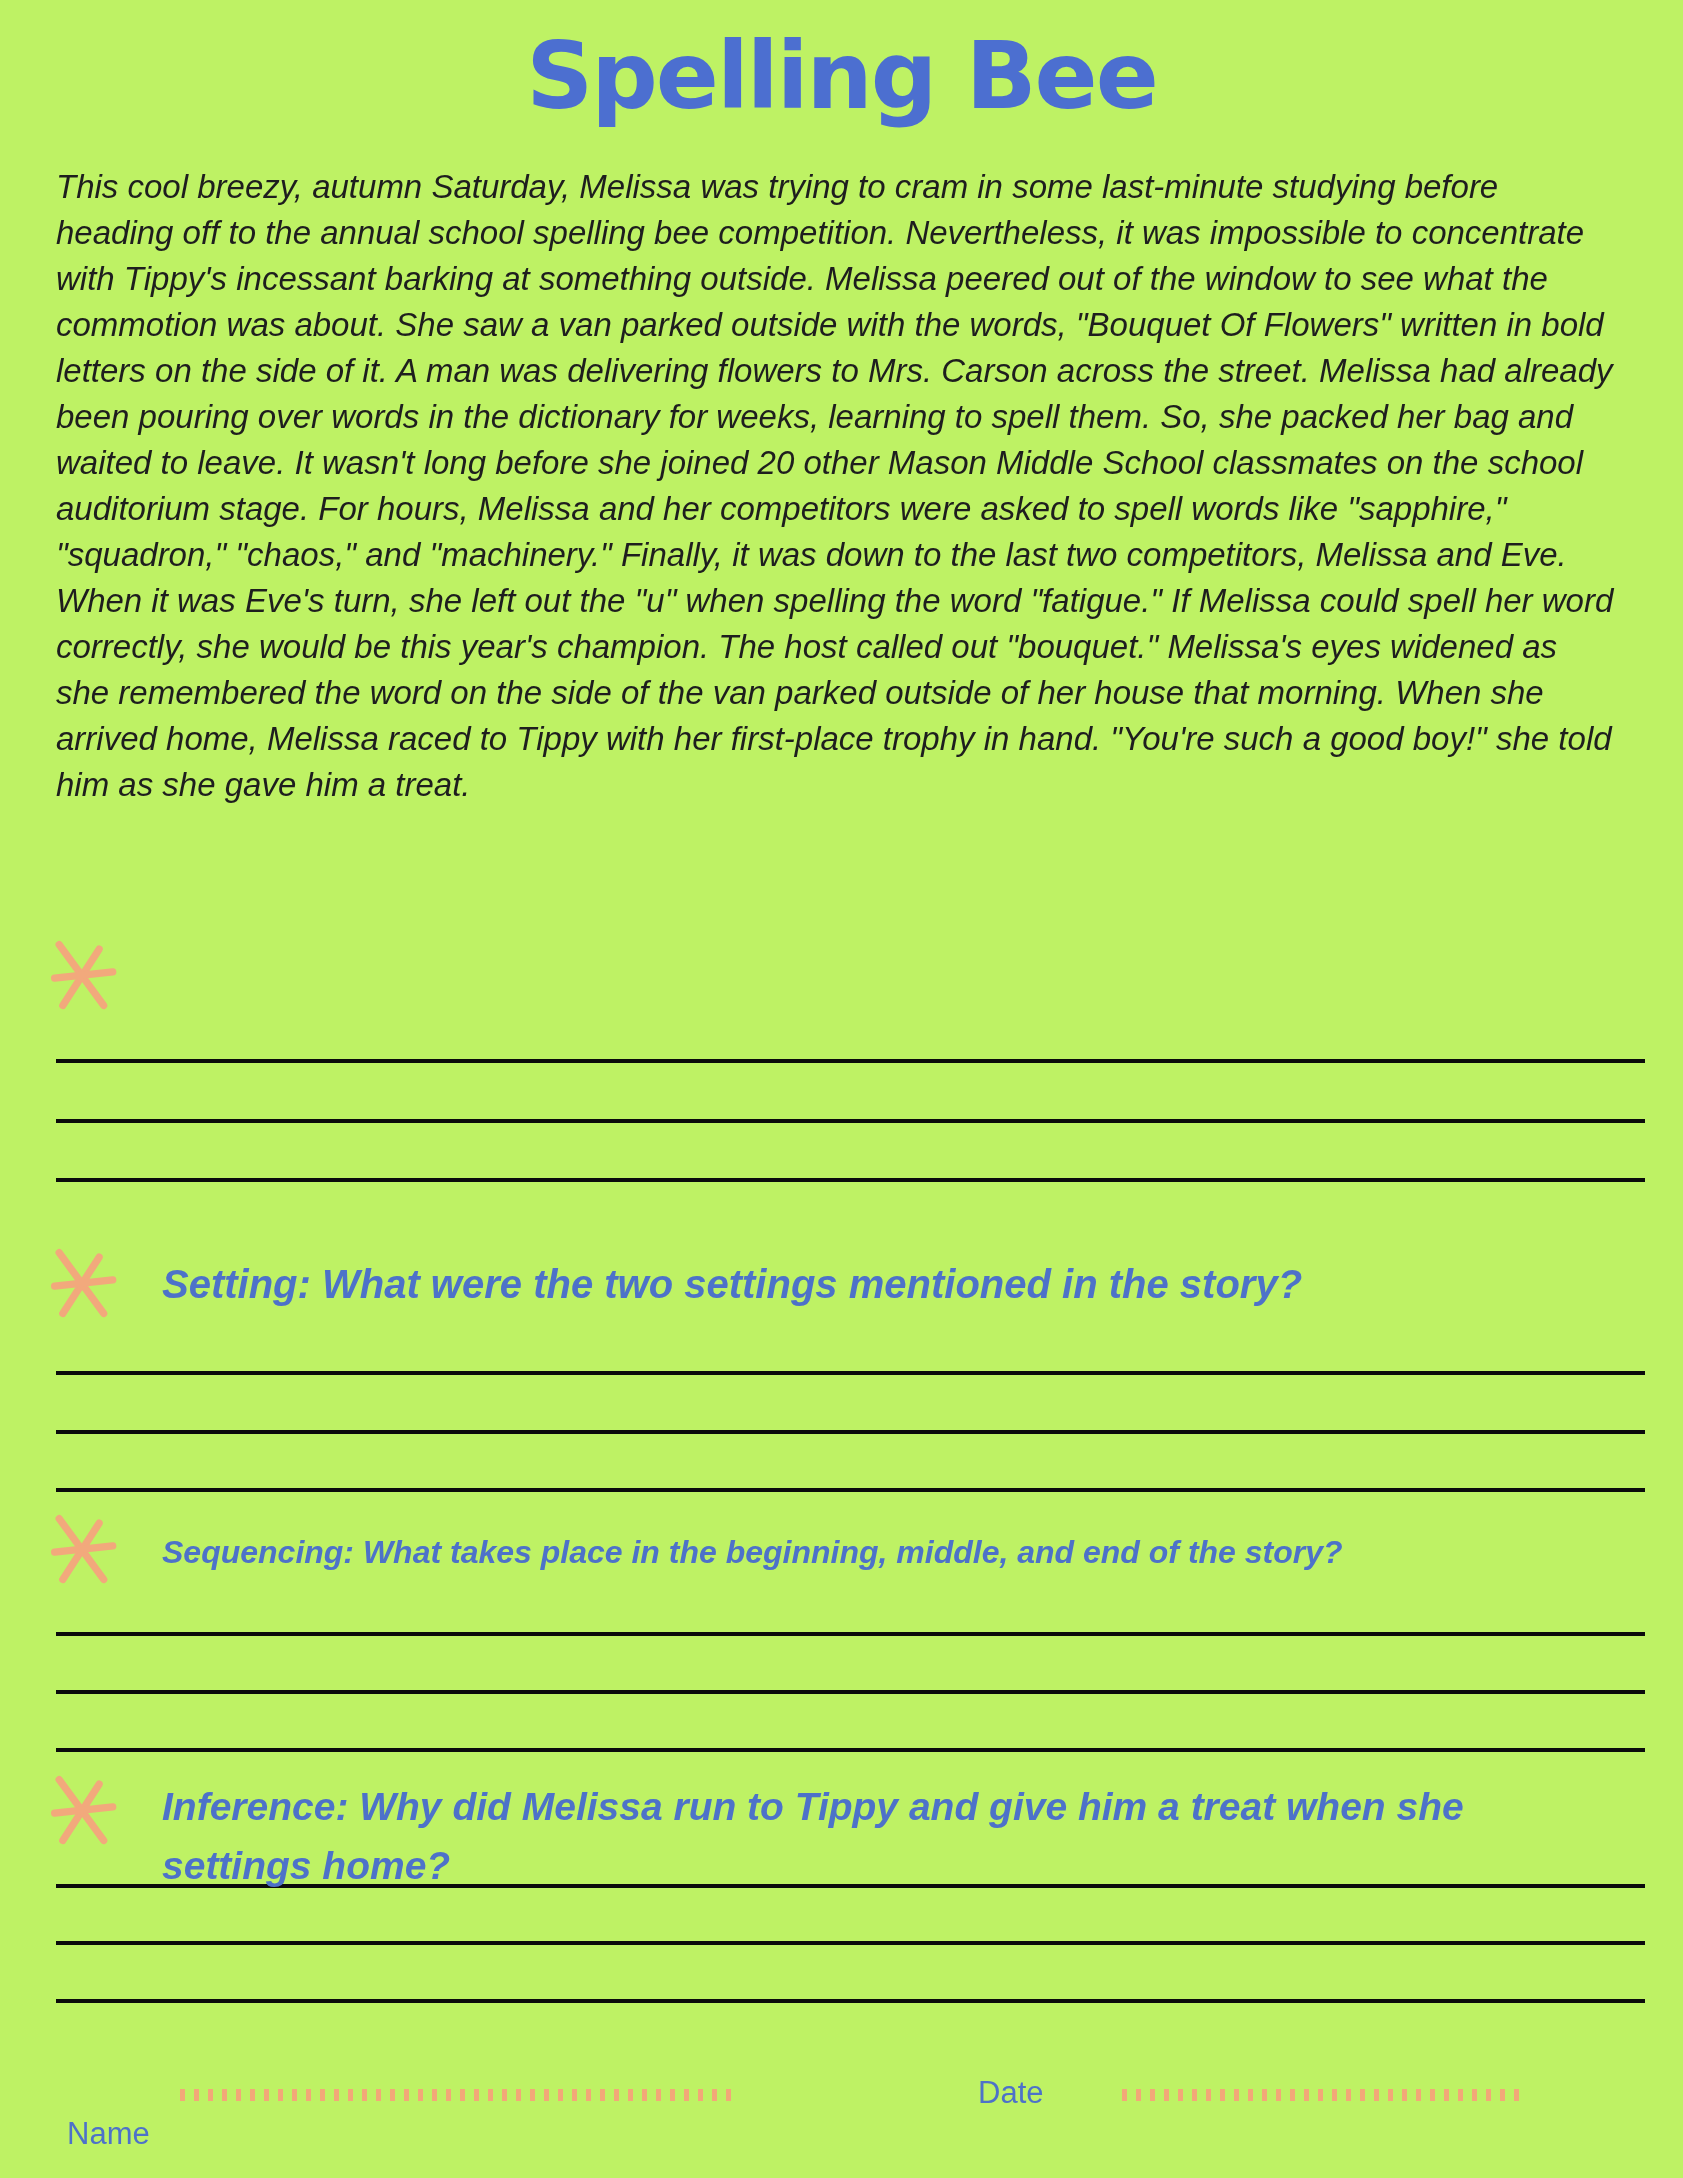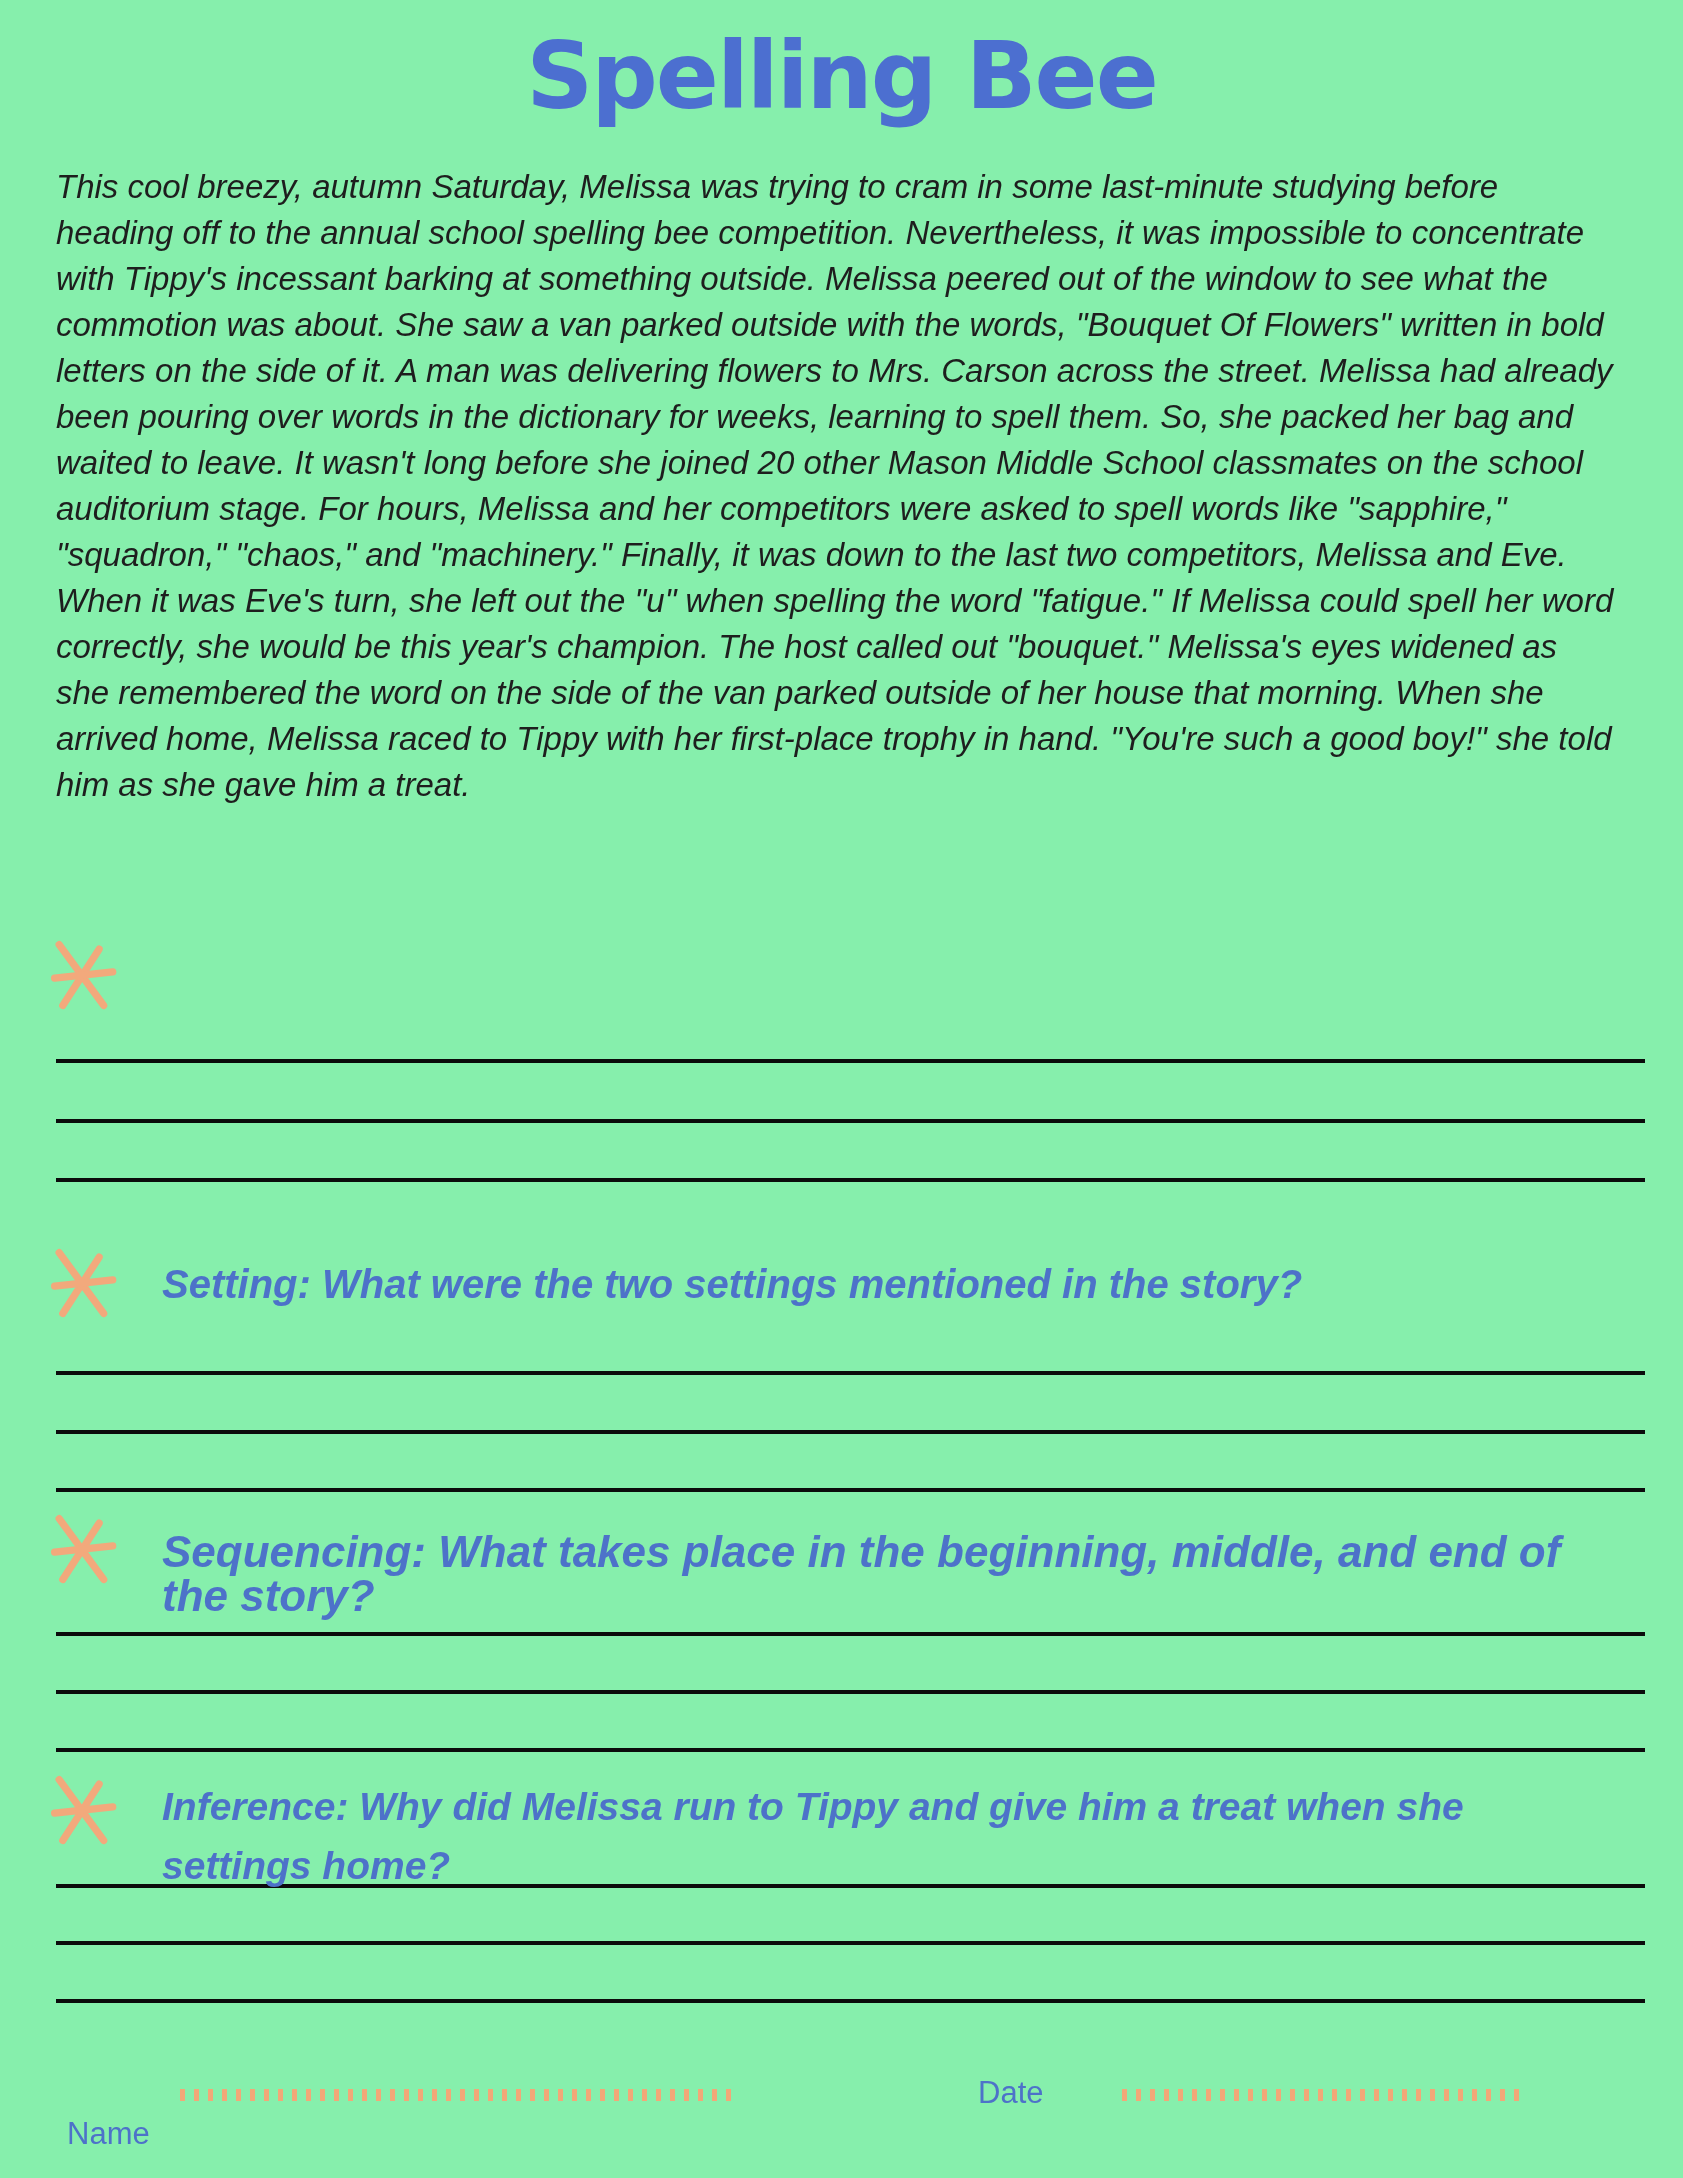--- a/index.html
+++ b/index.html
@@ -1,20 +1,20 @@
 <!DOCTYPE html>
 <html><head>
 <meta charset="utf-8">
 <style>
   html, body { margin: 0; padding: 0; background: #ffffff; }
   .page {
     position: relative;
     width: 1683px;
     height: 2178px;
-    background: #86efac;
+    background: #bef264;
     overflow: hidden;
     font-family: "Liberation Sans", sans-serif;
   }
   
   .title {
     position: absolute;
     top: 12px;
     left: 0;
     width: 100%;
     text-align: center;
@@ -51,21 +51,21 @@
   .q-heading {
     position: absolute;
     left: 162px;
     color: #4d72c9;
     font-weight: bold;
     font-style: italic;
     z-index: 2;
   }
   .q1-heading { top: 951px;  font-size: 40px;   line-height: 48px; width: 1445px; }
   .q2-heading { top: 1260px; font-size: 40px;   line-height: 48px; width: 1445px; }
-  .q3-heading { top: 1530px; font-size: 44px; line-height: 44px; width: 1475px; }
+  .q3-heading { top: 1530px; font-size: 32px; line-height: 44px; width: 1475px; }
   .q4-heading { top: 1777px; font-size: 39px; line-height: 59px; width: 1455px; }
   
   .answer-line {
     position: absolute;
     left: 56px;
     width: 1589px;
     height: 4px;
     background: #0b0b0b;
     z-index: 1;
   }

